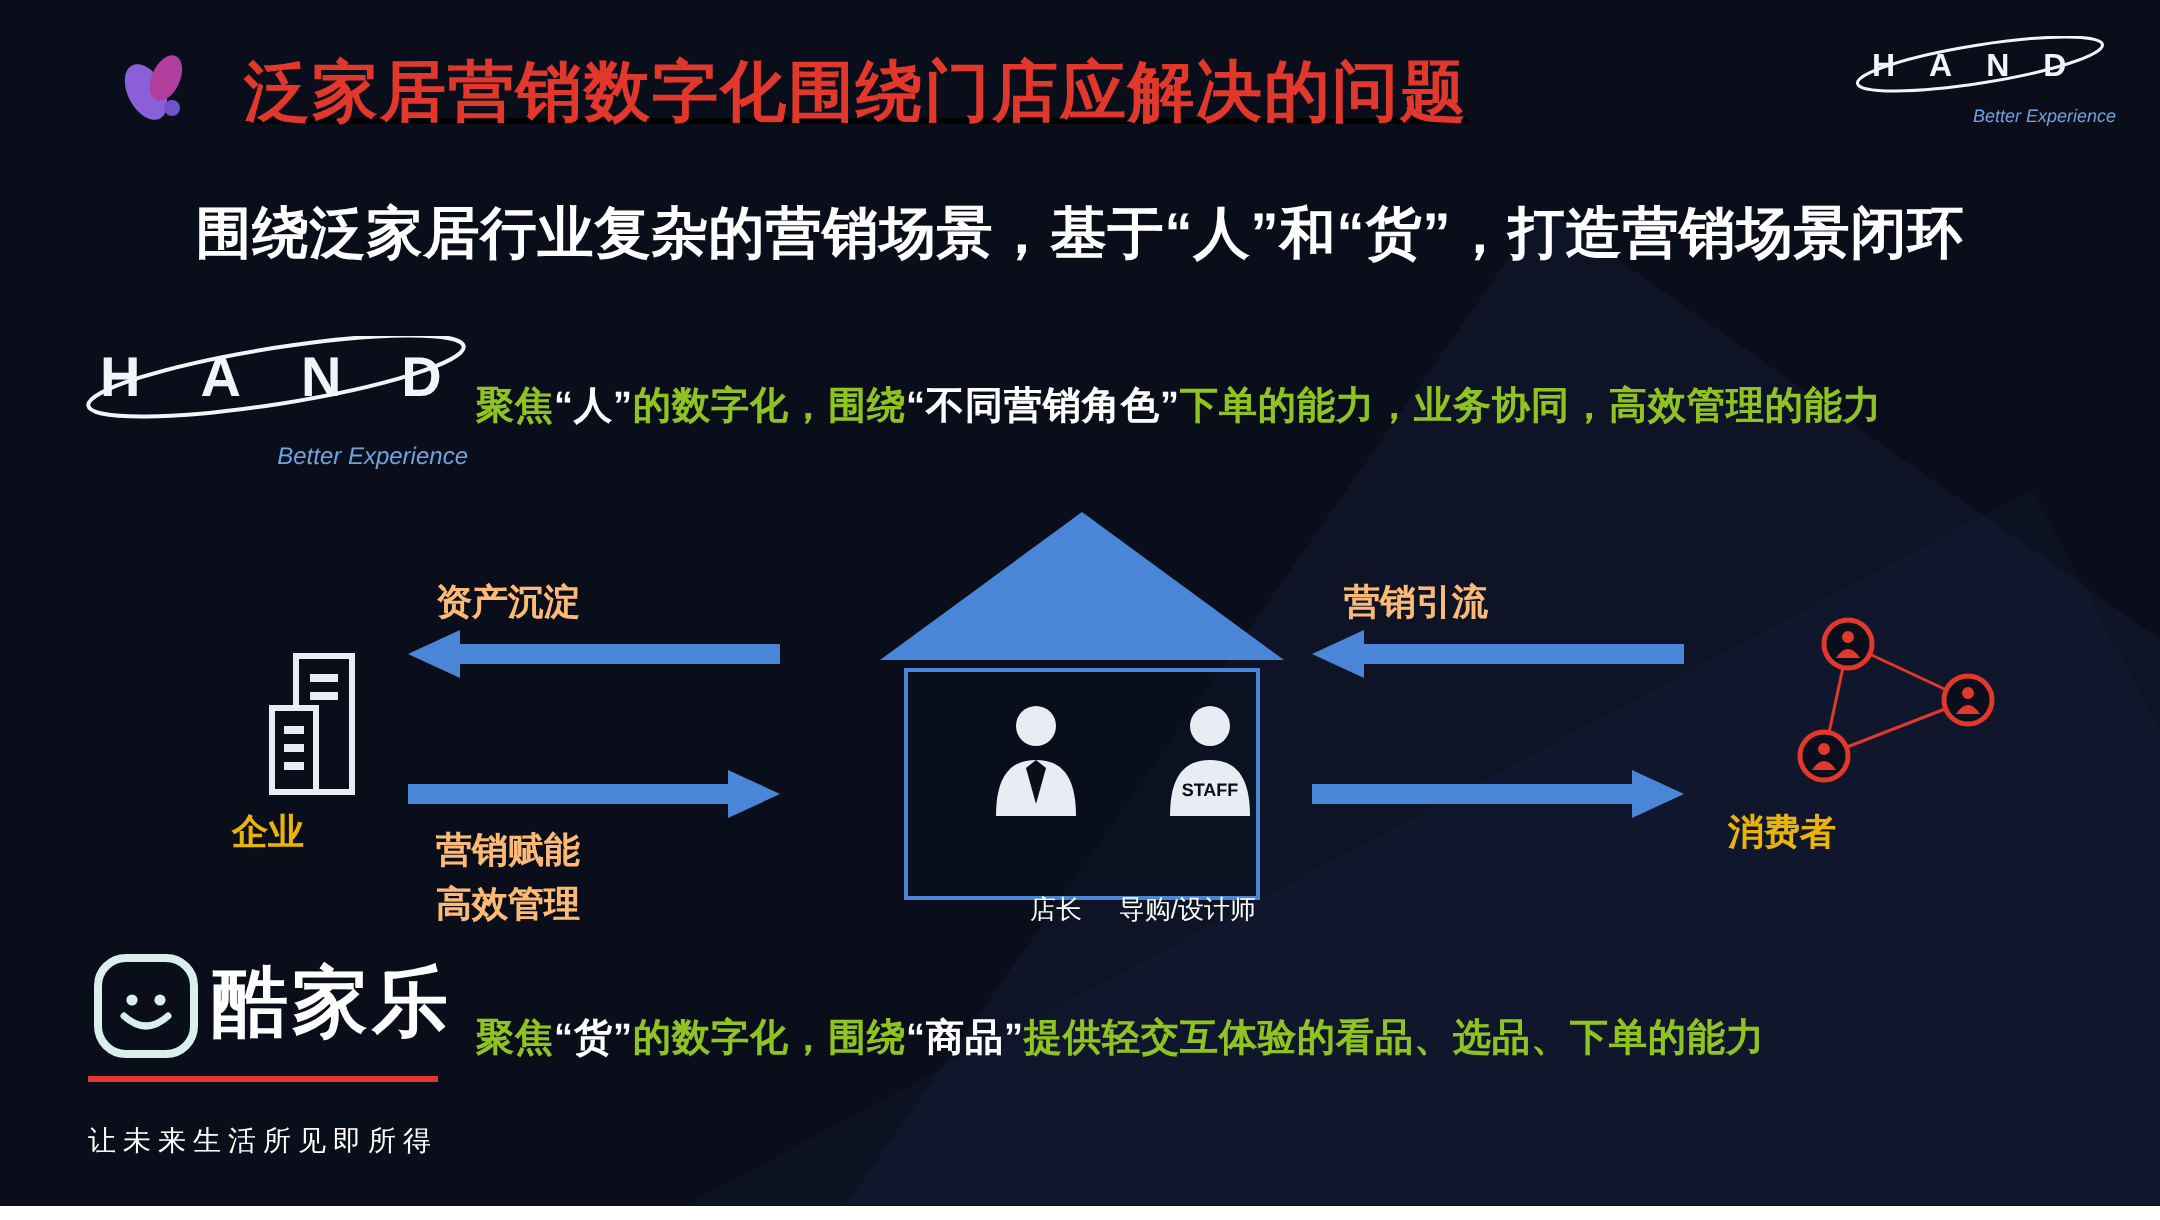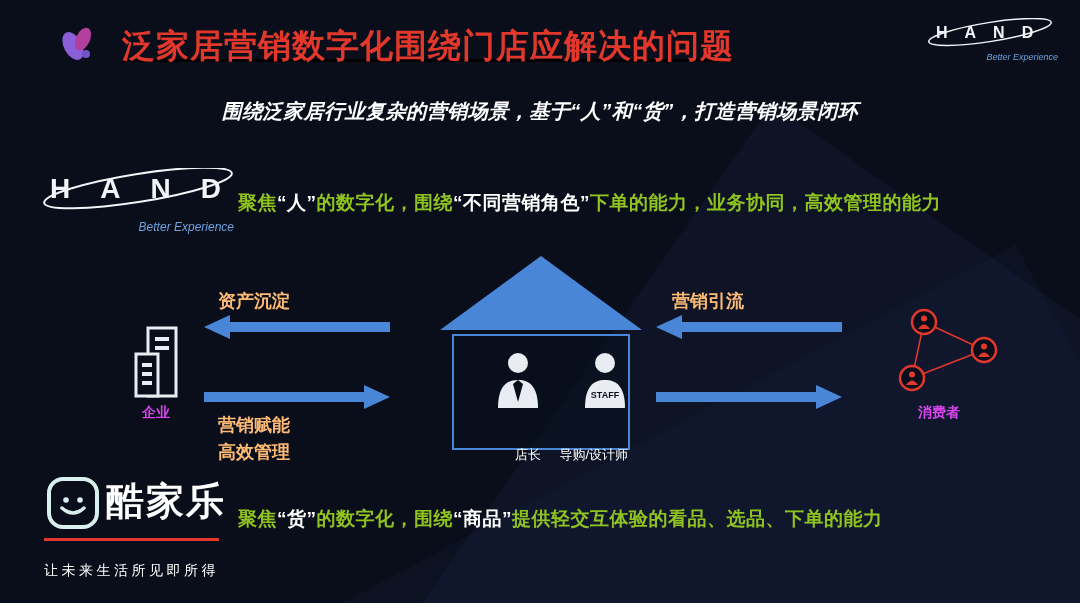--- a/index.html
+++ b/index.html
@@ -15,21 +15,21 @@
 
   .title-row{position:absolute;left:60px;top:24px;display:flex;align-items:flex-start;gap:28px;text-decoration:underline;}
   .page-title{font-size:33px;font-weight:800;color:var(--title-red);letter-spacing:1px;}
 
   .hand-top{position:absolute;right:16px;top:18px;width:140px;text-align:right;}
   .hand-top .tagline{font-size:9px;font-style:italic;color:var(--hand-blue);margin-top:-2px;padding-right:6px;}
   .hand-left{position:absolute;left:38px;top:168px;width:200px;}
   .hand-left .tagline{font-size:12px;font-style:italic;color:var(--hand-blue);text-align:right;padding-right:4px;margin-top:2px;}
   .hand-letters{font-weight:bold;fill:var(--ink);font-family:"Liberation Sans",sans-serif;}
 
-  .subtitle{position:absolute;left:0;right:0;top:98px;text-align:center;color:#fff;font-size:20px;font-weight:700;letter-spacing:0.5px;font-style:italic;}
+  .subtitle{position:absolute;left:0;right:0;top:98px;text-align:center;color:#fff;font-size:28px;font-weight:700;letter-spacing:0.5px;}
 
   .focus-line{position:absolute;font-size:19px;font-weight:700;letter-spacing:0.5px;}
   .focus-people{left:238px;top:190px;width:820px;}
   .focus-goods{left:238px;top:506px;width:820px;}
   .seg-green{color:var(--green);}
   .seg-white{color:#fff;}
 
   .arrow-svg{position:absolute;}
   .arrow-label{position:absolute;color:#fdba74;font-size:18px;font-weight:700;white-space:pre-line;line-height:1.5;}
   .lbl-asset{left:218px;top:288px;width:160px;}
@@ -37,21 +37,21 @@
   .lbl-traffic{left:672px;top:288px;width:160px;}
   .lbl-share{left:672px;top:414px;width:160px;}
 
   .roof{position:absolute;left:440px;top:252px;}
   .store-box{position:absolute;left:452px;top:334px;width:178px;height:116px;border:2px solid var(--arrow-blue);
     background:rgba(8,14,28,0.55);display:flex;justify-content:space-evenly;align-items:flex-start;padding-top:14px;}
   .person-cell{display:flex;flex-direction:column;align-items:flex-end;width:50%;gap:32px;}
   .person-cell .plabel{color:#fff;font-size:13px;margin-top:6px;white-space:nowrap;}
 
   .building{position:absolute;left:126px;top:324px;}
-  .node-label{position:absolute;color:#d946ef;font-size:14px;font-weight:600;text-align:center;}
+  .node-label{position:absolute;color:#eab308;font-size:18px;font-weight:600;text-align:left;}
   .lbl-enterprise{left:116px;top:404px;width:80px;}
   .lbl-consumer{left:864px;top:404px;width:150px;}
   .consumer-net{position:absolute;left:888px;top:296px;}
 
   .kujiale-icon{position:absolute;left:46px;top:476px;}
   .kujiale-name{position:absolute;left:106px;top:476px;font-size:38px;font-weight:800;color:#fff;letter-spacing:2px;}
   .kujiale-tagline{position:absolute;left:44px;top:538px;color:#fff;font-size:14px;letter-spacing:3.5px;
     border-top:3px solid var(--title-red);padding-top:21px;white-space:nowrap;}
   svg text{font-family:"Liberation Sans",sans-serif;}
 </style>

